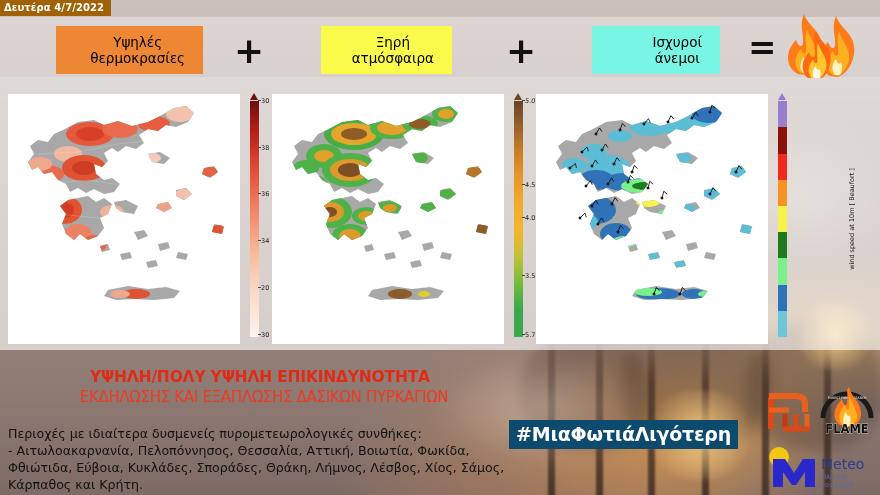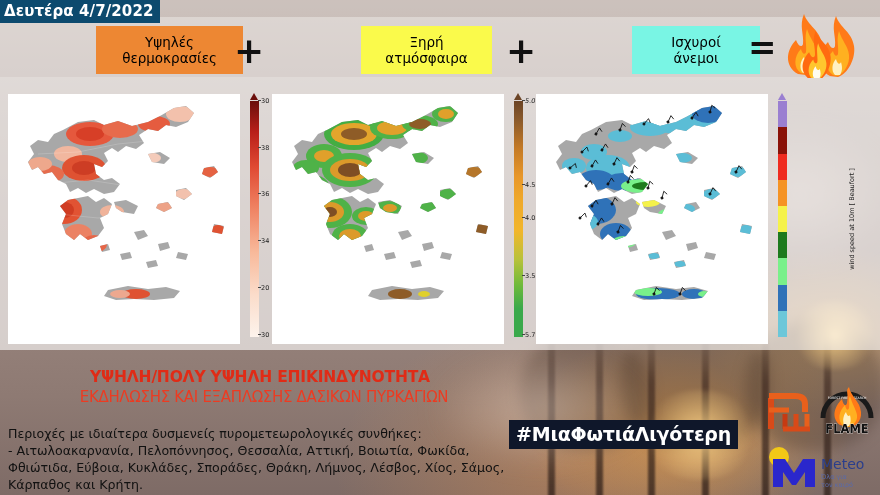--- a/index.html
+++ b/index.html
@@ -49,36 +49,35 @@
     background:rgba(255,255,255,.52);
   }
   #whiteband {
     position:absolute; left:0; top:77px; width:880px; height:273px;
     background:rgba(255,255,255,.62);
   }
 
   
   #date-badge {
     position:absolute; left:0; top:0; z-index:9;
-    background:#0c4a6e; color:#fff;
-    font-size:15px; font-weight:700;
+    background:#a16207; color:#fff;
+    font-size:10px; font-weight:700;
     padding:2px 7px 3px 4px;
     letter-spacing:.1px;
     font-family:"DejaVu Sans", sans-serif;
   }
 
   
   .factor-box {
     position:absolute; z-index:8;
-    display:flex; align-items:center; justify-content:center;
+    display:flex; align-items:center; justify-content:flex-end;
     text-align:center; line-height:1.2;
     font-size:13.5px; color:#000;
     font-family:"DejaVu Sans", sans-serif;
     padding:2px 18px;
-    margin-left:40px;
   }
   #box-temp  { left:56px;  top:26px; width:147px; height:48px; background:#ED8733; }
   #box-dry   { left:321px; top:26px; width:131px; height:48px; background:#FAFA4B; }
   #box-wind  { left:592px; top:26px; width:128px; height:48px; background:#79F5E4; }
 
   .op {
     position:absolute; z-index:8; color:#111;
     font-size:36px; font-weight:700; line-height:1;
     font-family:"DejaVu Sans", sans-serif;
   }
@@ -138,21 +137,21 @@
     position:absolute; left:8px; top:425px; width:500px;
     color:#111; font-size:12.6px; line-height:1.35;
     font-family:"DejaVu Sans", sans-serif;
   }
   #bodytext .lead { display:block; }
   #bodytext .regions { display:block; }
 
   
   #hashtag {
     position:absolute; left:509px; top:420px;
-    background:#0f172a; color:#fff; font-weight:bold;
+    background:#0c4a6e; color:#fff; font-weight:bold;
     font-size:19px; padding:3px 7px 4px 7px;
     font-family:"DejaVu Sans", sans-serif; white-space:nowrap;
     letter-spacing:-.2px;
   }
 
   
   #logo-fw    { position:absolute; left:765px; top:388px; width:52px; height:47px; }
   #logo-flame { position:absolute; left:818px; top:385px; width:58px; height:52px; }
   #logo-meteo { position:absolute; left:765px; top:443px; width:112px; height:48px; }
 </style>

